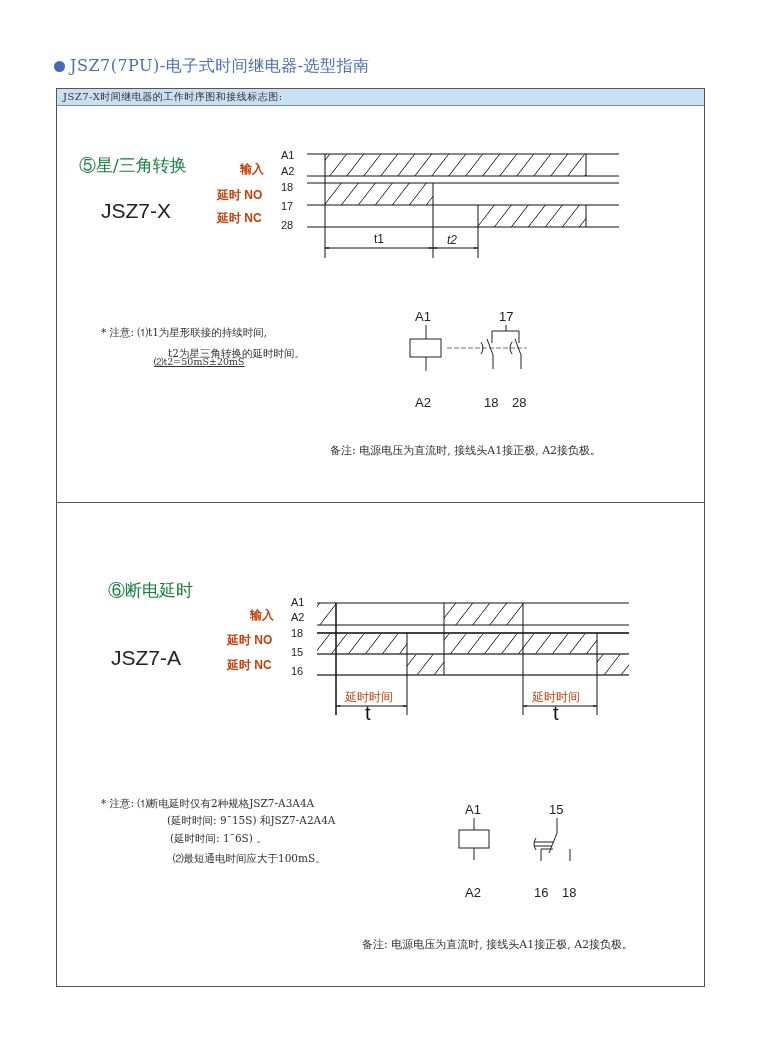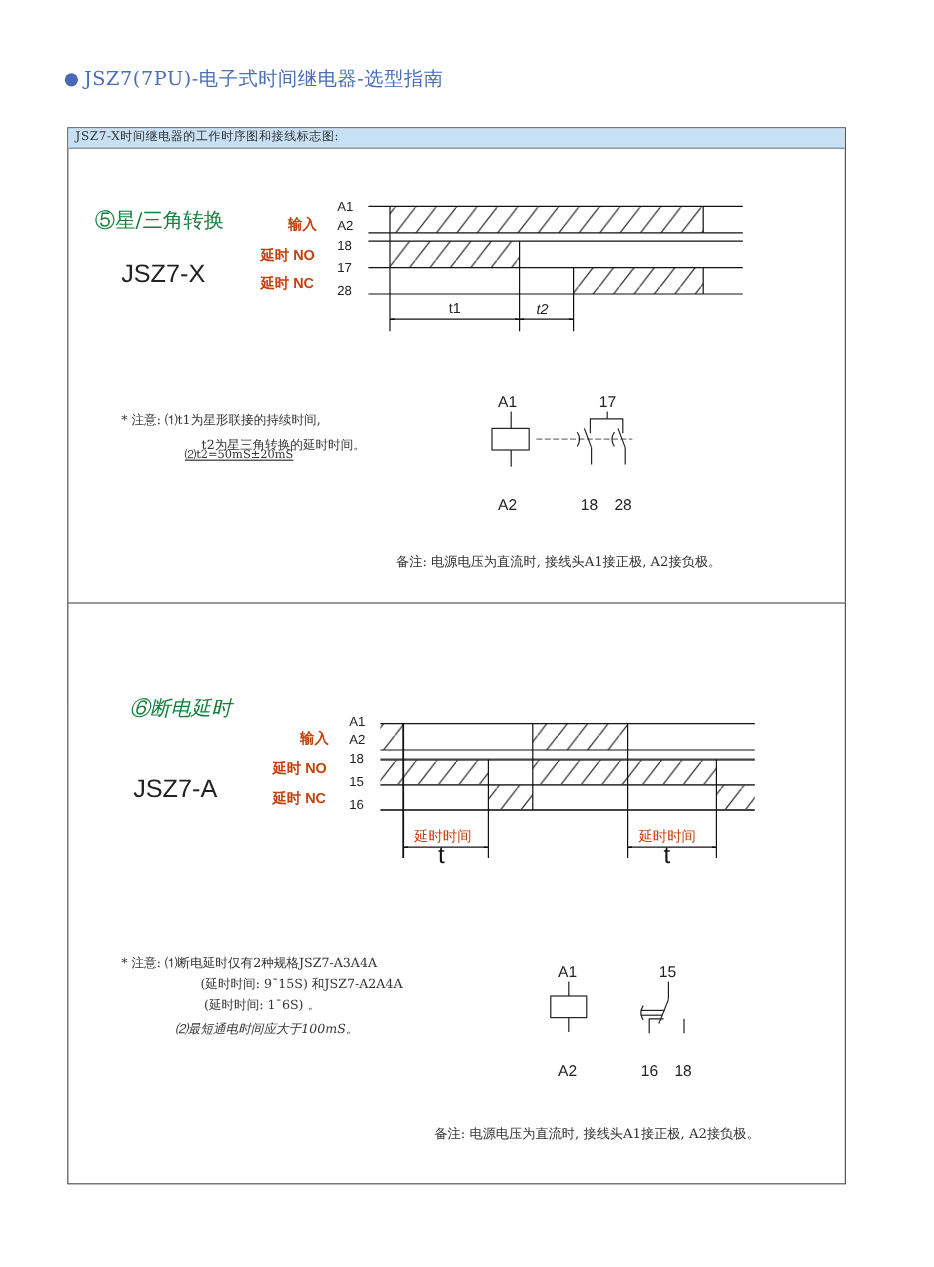--- a/index.html
+++ b/index.html
@@ -7,21 +7,21 @@
          font-family:"DejaVu Serif", serif; color:#333; }
   .title { position:absolute; left:54px; top:56px; font-size:16px; color:#4a6fb5;
            letter-spacing:0.5px; display:flex; align-items:center; }
   .title .dot { display:inline-block; width:11px; height:11px; border-radius:50%;
                 background:#4a68b8; margin-right:5px; }
   .panel { position:absolute; left:56px; width:649px; border:1px solid #555;
            background:#fff; box-sizing:border-box; }
   .panel .band { height:16px; background:#c7e0f4; border-bottom:1px solid #888;
                  font-size:10px; line-height:16px; padding-left:6px; color:#333;
                  letter-spacing:0.5px; }
-  #panel1 { top:88px; height:479px;margin-top:18px; }
+  #panel1 { top:88px; height:479px; }
   #panel2 { top:502px; height:485px; }
   .abs { position:absolute; }
   .sans { font-family:"Liberation Sans", sans-serif; }
   .heading { font-size:17px; color:#15803d; }
   .model { font-size:21px; color:#222; font-family:"Liberation Sans", sans-serif; }
   .lbl { font-size:12px; color:#c2410c; font-family:"Liberation Sans", sans-serif; font-weight:bold; }
   .pin { font-size:11px; color:#222; font-family:"Liberation Sans", sans-serif; }
   .note { font-size:10.5px; color:#333; line-height:17px; }
   .remark { font-size:11px; color:#333; }
   .dia-text { font-size:13px; color:#222; font-family:"Liberation Sans", sans-serif; }
@@ -108,21 +108,21 @@
     <line x1="436" y1="266" x2="436" y2="280" stroke="#222"></line>
     <line x1="458" y1="250" x2="464" y2="266" stroke="#222"></line>
     <line x1="464" y1="266" x2="464" y2="280" stroke="#222"></line>
   </svg>
 
   <div class="abs remark" style="left:273px;top:354px;">备注: 电源电压为直流时, 接线头A1接正极, A2接负极。</div>
 </div>
 
 <div class="panel" id="panel2">
 
-  <div class="abs heading" style="left:51px;top:76px;font-style:italic;">⑥断电延时</div>
+  <div class="abs heading" style="left:51px;top:76px;">⑥断电延时</div>
   <div class="abs model" style="left:54px;top:143px;">JSZ7-A</div>
 
   <div class="abs lbl" style="left:193px;top:104px;">输入</div>
   <div class="abs lbl" style="left:170px;top:129px;">延时 NO</div>
   <div class="abs lbl" style="left:170px;top:154px;">延时 NC</div>
 
   <div class="abs pin" style="left:234px;top:93px;">A1</div>
   <div class="abs pin" style="left:234px;top:108px;">A2</div>
   <div class="abs pin" style="left:234px;top:124px;">18</div>
   <div class="abs pin" style="left:234px;top:143px;">15</div>
@@ -153,21 +153,21 @@
     <line x1="468" y1="203" x2="538" y2="203" stroke="#111" marker-start="url(#arr)" marker-end="url(#arr)"></line>
   </svg>
   <div class="abs lbl" style="left:288px;top:186px;font-weight:normal;">延时时间</div>
   <div class="abs sans" style="left:308px;top:199px;font-size:20px;color:#111;">t</div>
   <div class="abs lbl" style="left:475px;top:186px;font-weight:normal;">延时时间</div>
   <div class="abs sans" style="left:496px;top:199px;font-size:20px;color:#111;">t</div>
 
   <div class="abs note" style="left:44px;top:292px;">* 注意: ⑴断电延时仅有2种规格JSZ7-A3A4A</div>
   <div class="abs note" style="left:110px;top:309px;">(延时时间: 9¯15S) 和JSZ7-A2A4A</div>
   <div class="abs note" style="left:113px;top:327px;">(延时时间: 1¯6S) 。</div>
-  <div class="abs note" style="left:89px;top:347px;font-style:italic;">⑵最短通电时间应大于100mS。</div>
+  <div class="abs note" style="left:116px;top:347px;">⑵最短通电时间应大于100mS。</div>
 
   <div class="abs dia-text" style="left:408px;top:299px;">A1</div>
   <div class="abs dia-text" style="left:408px;top:382px;">A2</div>
   <div class="abs dia-text" style="left:492px;top:299px;">15</div>
   <div class="abs dia-text" style="left:477px;top:382px;">16</div>
   <div class="abs dia-text" style="left:505px;top:382px;">18</div>
   <svg style="left:0;top:0" width="649" height="485">
     <line x1="417" y1="315" x2="417" y2="327" stroke="#222"></line>
     <rect x="402" y="327" width="30" height="18" fill="none" stroke="#222"></rect>
     <line x1="417" y1="345" x2="417" y2="357" stroke="#222"></line>

